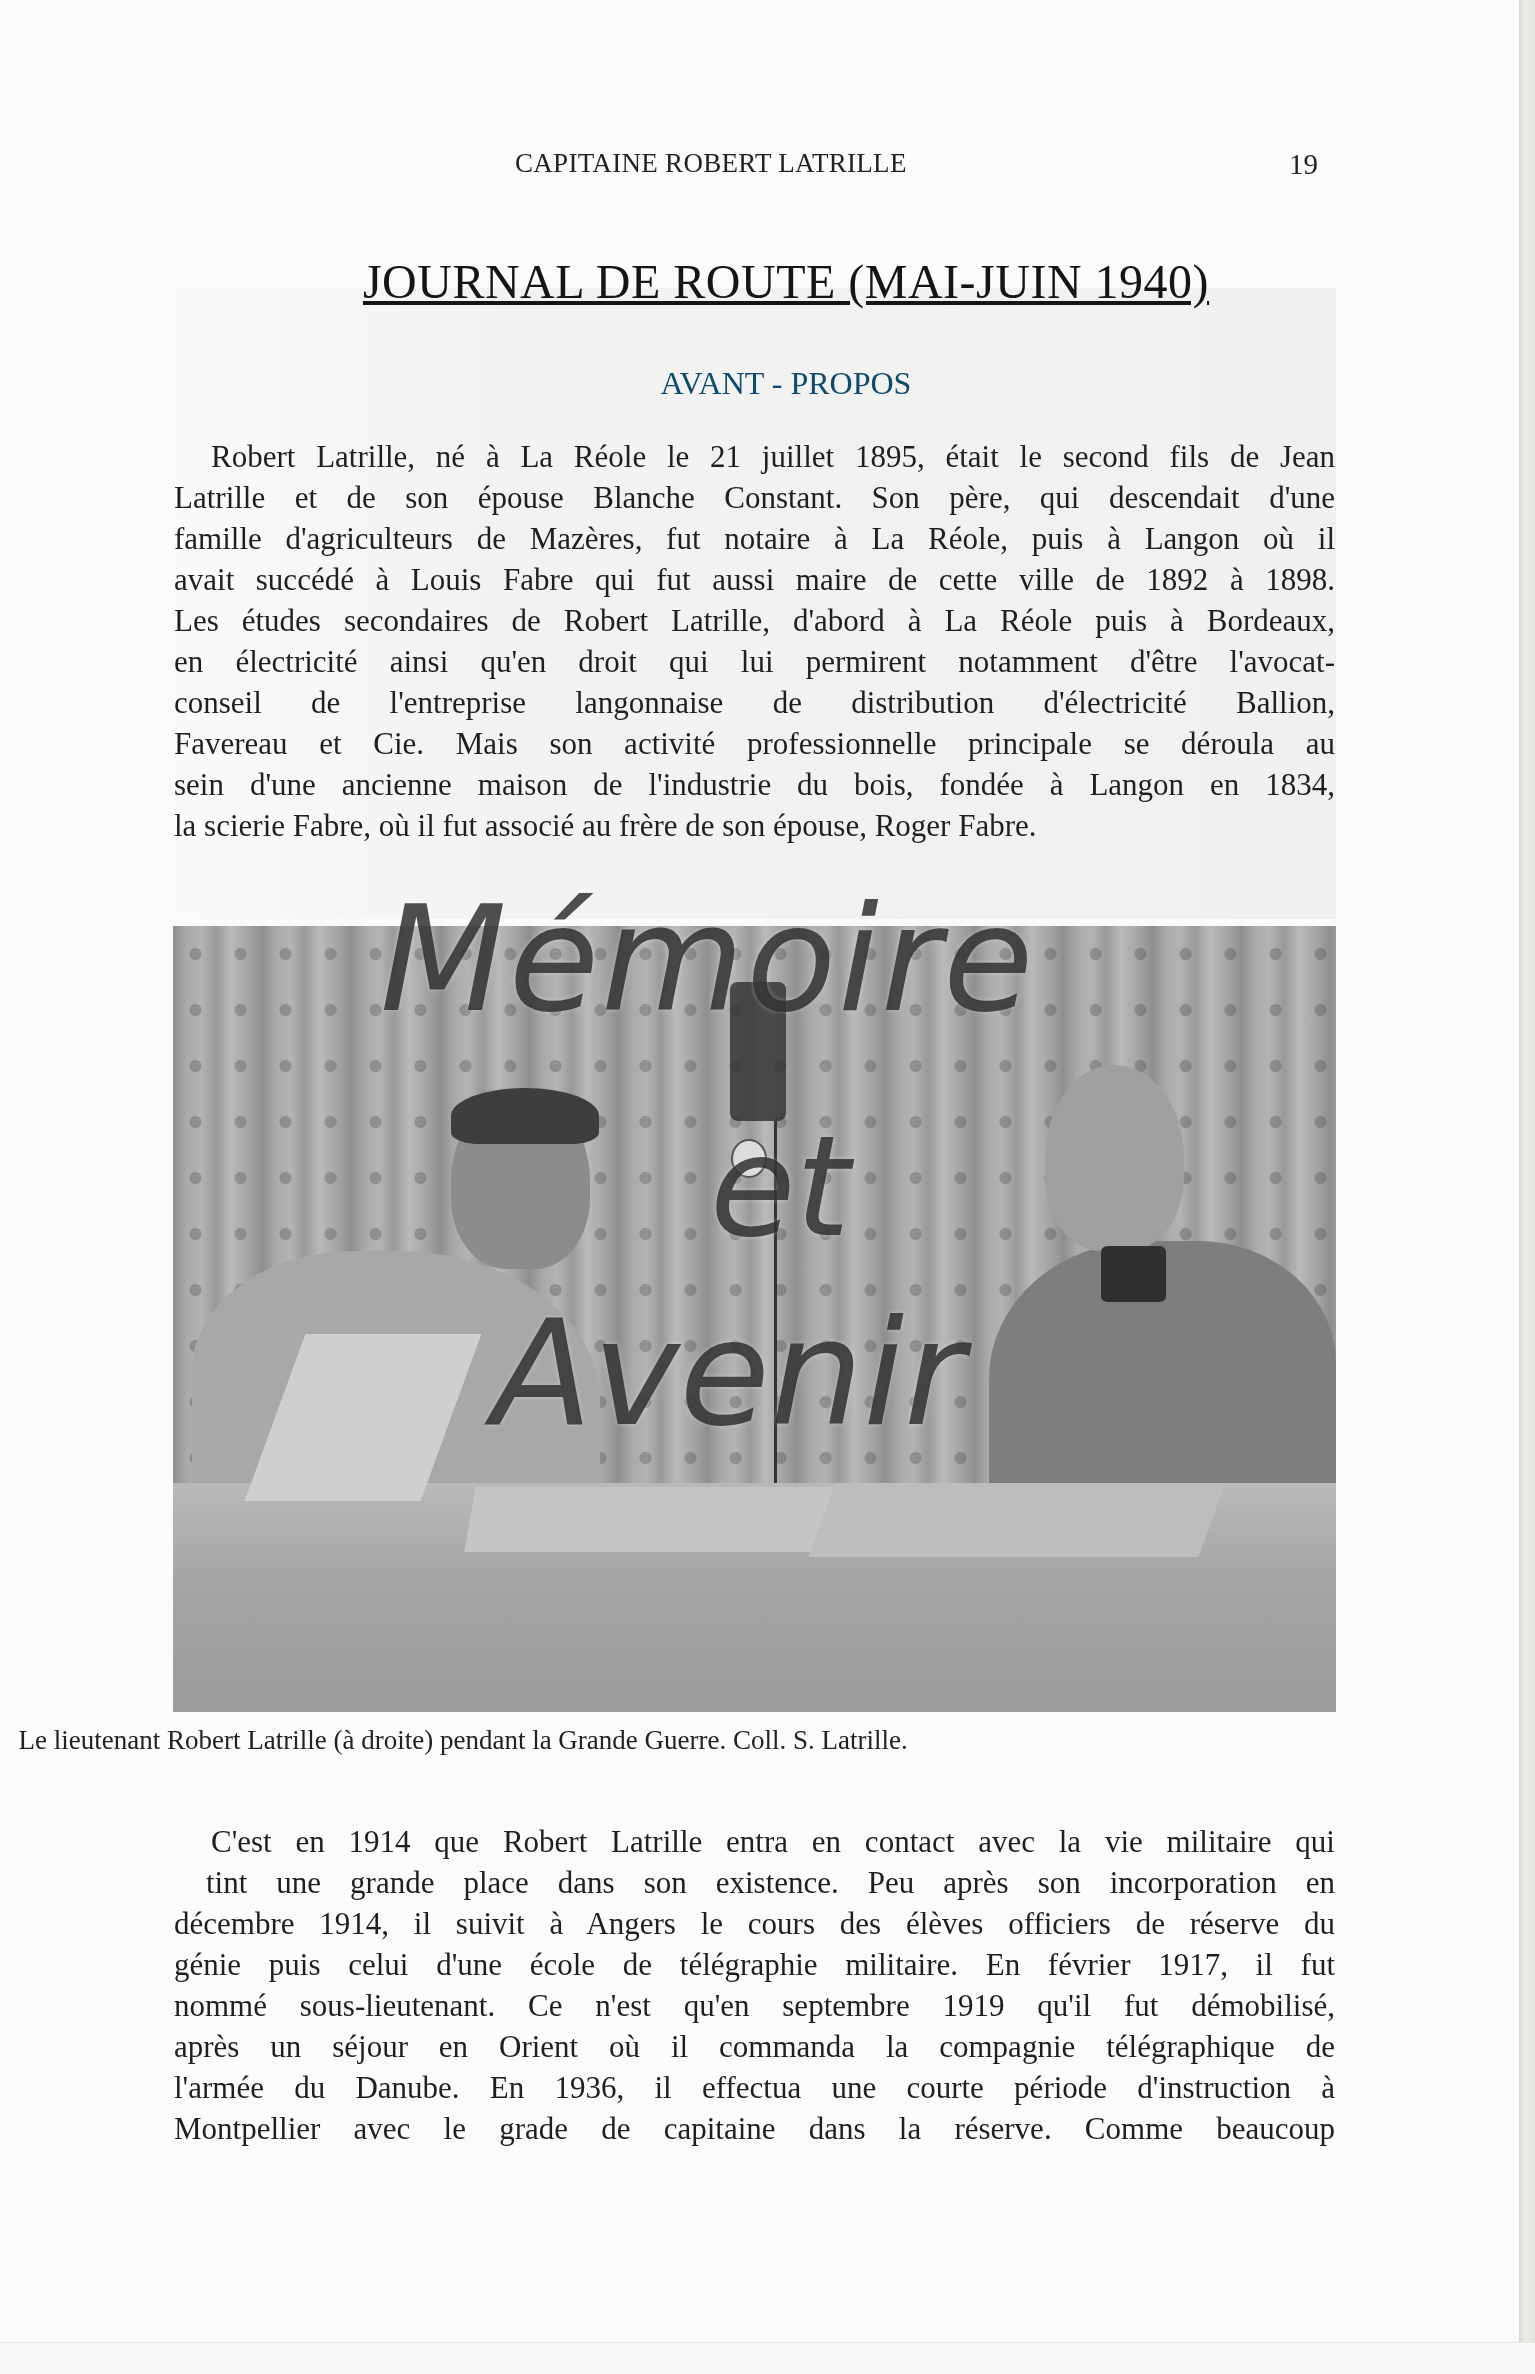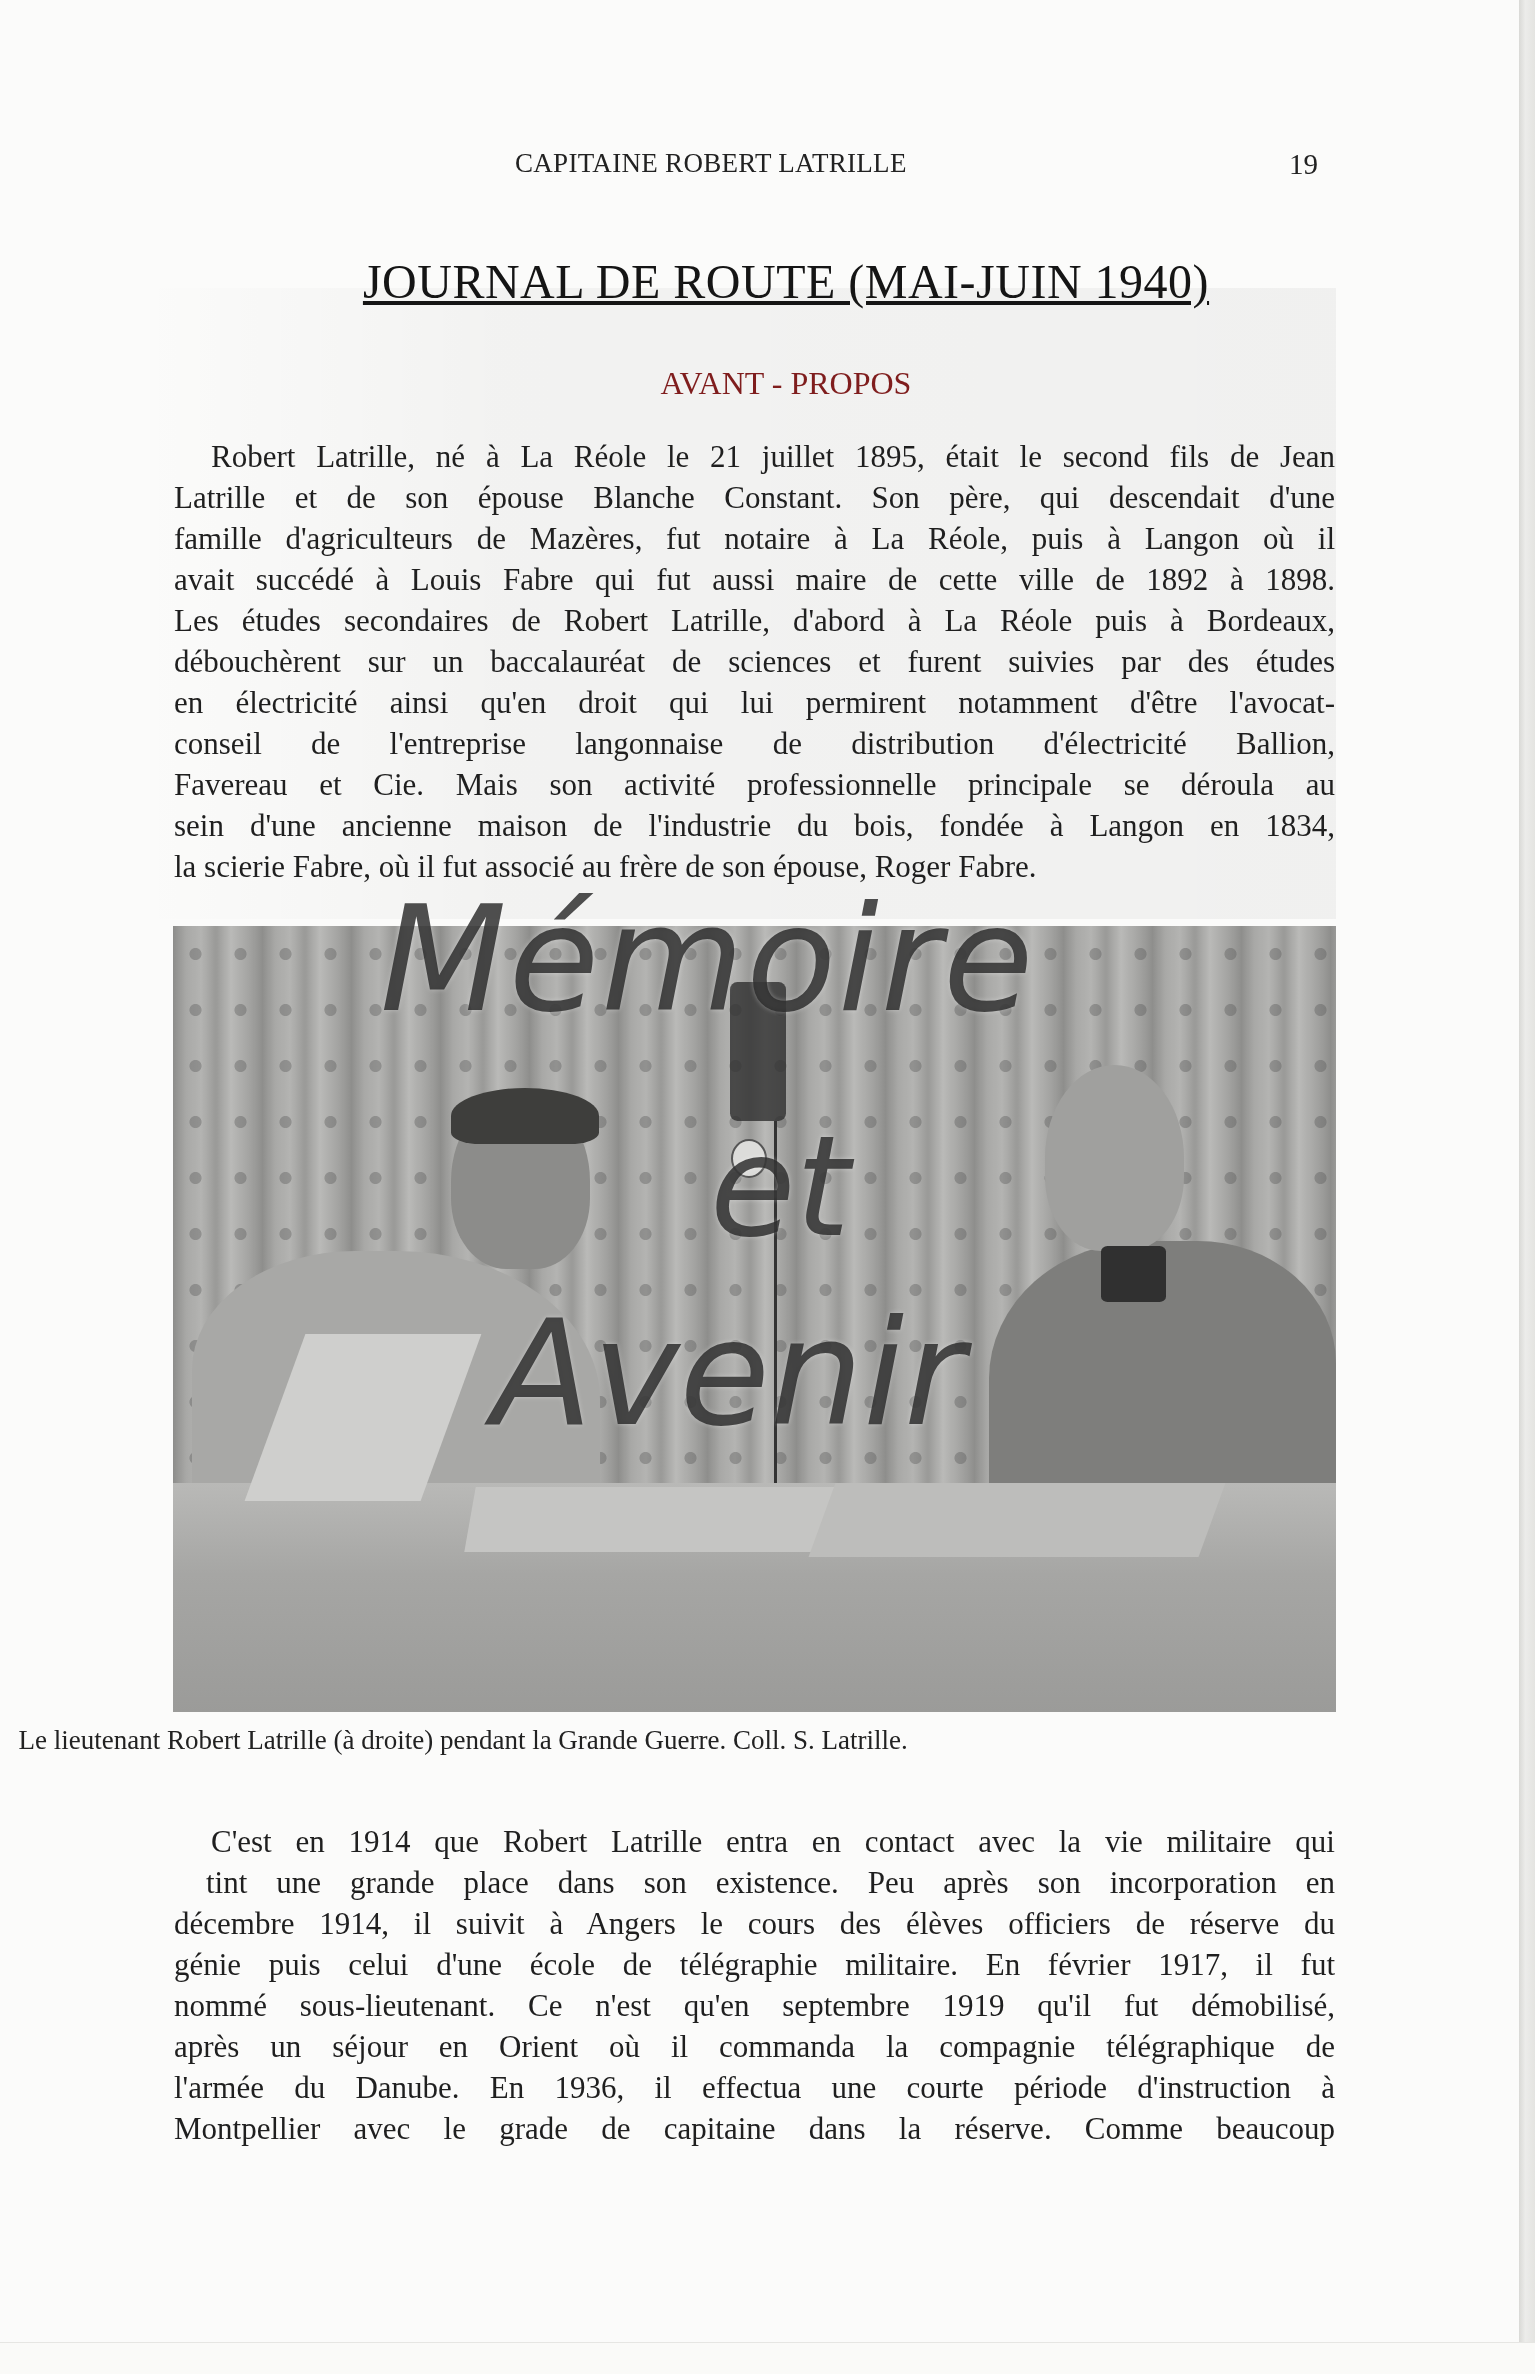--- a/index.html
+++ b/index.html
@@ -38,21 +38,21 @@
       position: absolute; left: 1289px; top: 0;
       font-size: 29px; color: #222;
     }
     .chapter-title {
       position: absolute; left: 0; top: 254px; width: 1535px; text-align: center;
       font-size: 48px; letter-spacing: 0.5px; color: #151515;
       padding-left: 37px; box-sizing: border-box; text-decoration: underline;
     }
     .section-title {
       position: absolute; left: 0; top: 365px; width: 1535px; text-align: center;
-      font-size: 32px; color: #7f1d1d;
+      font-size: 32px; color: #0c4a6e;
       padding-left: 37px; box-sizing: border-box;
     }
     .para {
       position: absolute; left: 174px; width: 1161px;
       font-size: 31px; line-height: 41px; color: #1f1f1f;
       text-align: justify;
     }
     .para .line {
       display: block; text-align: justify; text-align-last: justify; white-space: nowrap;
     }
@@ -132,21 +132,20 @@
 
 <h1 class="chapter-title" style="margin:0;font-weight:normal;">JOURNAL DE ROUTE (MAI-JUIN 1940)</h1>
 <h2 class="section-title" style="margin:0;font-weight:normal;">AVANT - PROPOS</h2>
 
 <div class="para" id="para1">
   <span class="line indent" style="white-space: normal; overflow: hidden; height: 41px;">Robert Latrille, né à La Réole le 21 juillet 1895, était le second fils de Jean</span>
   <span class="line" style="white-space: normal; overflow: hidden; height: 41px;">Latrille et de son épouse Blanche Constant. Son père, qui descendait d'une</span>
   <span class="line" style="white-space: normal; overflow: hidden; height: 41px;">famille d'agriculteurs de Mazères, fut notaire à La Réole, puis à Langon où il</span>
   <span class="line" style="white-space: normal; overflow: hidden; height: 41px;">avait succédé à  Louis Fabre qui fut aussi maire de cette ville de 1892 à 1898.</span>
   <span class="line" style="white-space: normal; overflow: hidden; height: 41px;">Les études secondaires de Robert Latrille, d'abord à La Réole puis à Bordeaux,</span>
-  <span class="line" style="white-space: normal; overflow: hidden; height: 41px;">débouchèrent sur un baccalauréat de sciences et furent suivies par des études</span>
   <span class="line" style="white-space: normal; overflow: hidden; height: 41px;">en électricité ainsi qu'en droit qui lui permirent notamment d'être l'avocat-</span>
   <span class="line" style="white-space: normal; overflow: hidden; height: 41px;">conseil de l'entreprise langonnaise de distribution d'électricité Ballion,</span>
   <span class="line" style="white-space: normal; overflow: hidden; height: 41px;">Favereau et Cie. Mais son activité professionnelle principale se déroula au</span>
   <span class="line" style="white-space: normal; overflow: hidden; height: 41px;">sein d'une ancienne maison de l'industrie du bois, fondée à Langon en 1834,</span>
   <span class="line last" style="white-space: normal; overflow: hidden; height: 41px;">la scierie Fabre, où il fut associé au frère de son épouse, Roger Fabre.</span>
 </div>
 
 <div class="photo">
   <div class="wallpaper"></div>
   <div class="wallpaper-dots"></div>

